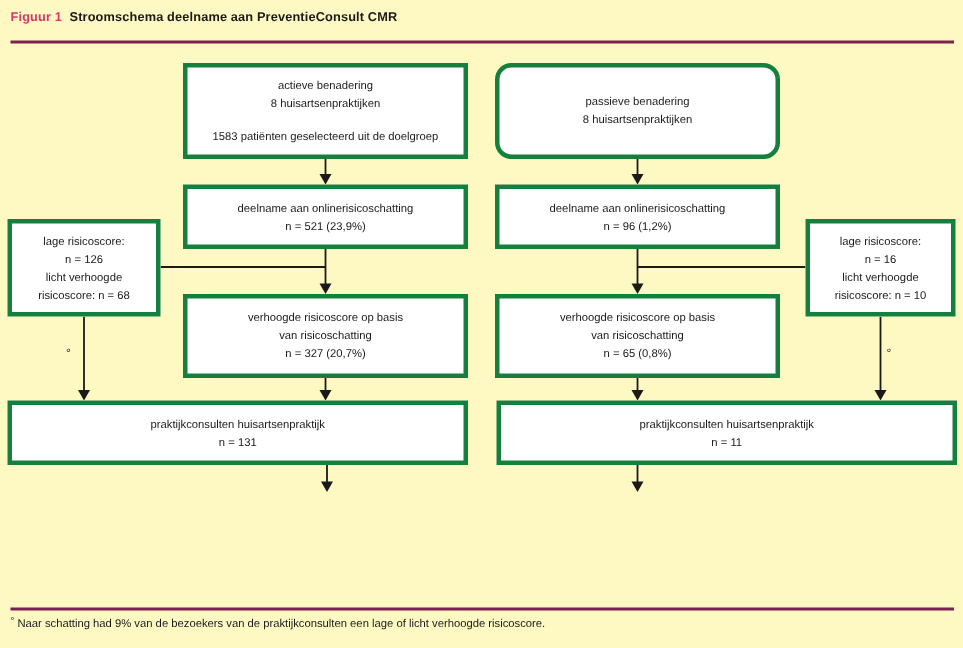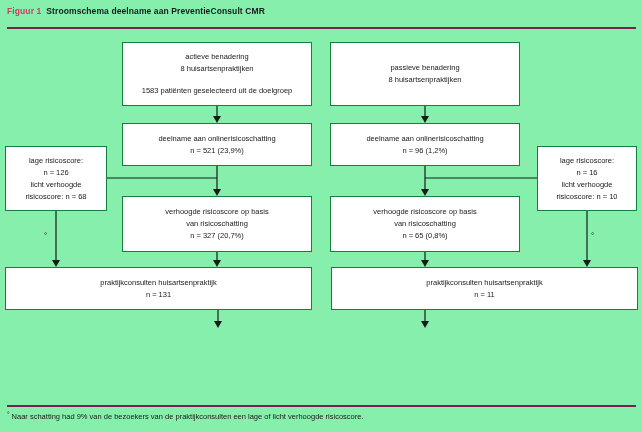--- a/index.html
+++ b/index.html
@@ -1,40 +1,40 @@
 <!DOCTYPE html>
 <html><head>
 <meta charset="utf-8">
 <style>
   html,body { margin:0; padding:0; background:#ffffff; }
   #figure {
     position:relative;
     width:642px; height:432px;
-    background:#86efac;
+    background:#fef9c3;
     font-family:"Liberation Sans","DejaVu Sans",sans-serif;
     color:#1a1a1a;
     overflow:hidden;
   }
   .title {
     position:absolute; left:7px; top:6px;
     font-size:8.5px; font-weight:bold; letter-spacing:0.1px;
     white-space:nowrap;
   }
   .title .fig-label { color:#d93668; margin-right:5px; }
   .title .fig-text  { color:#1a1a1a; }
   .rule {
     position:absolute; left:7px; width:629px; height:2px;
     background:#7b2150;
   }
   .rule.top    { top:27px; }
   .rule.bottom { top:405px; }
   .box {
     position:absolute;
     background:#ffffff;
-    border:1px solid #15803d;
+    border:3px solid #15803d;
     display:flex; flex-direction:column;
     align-items:center; justify-content:center;
     text-align:center;
     font-size:7.5px; line-height:12px;
     box-sizing:border-box;
   }
   .box .ln { white-space:nowrap; }
   .gap-above { margin-top:10px; }
   svg.connectors {
     position:absolute; left:0; top:0; width:642px; height:432px;
@@ -47,21 +47,21 @@
     font-size:8px; line-height:8px; color:#1a1a1a;
   }
   .footnote {
     position:absolute; left:7px; top:411px;
     font-size:7.5px; color:#1a1a1a; white-space:nowrap;
   }
   .footnote .mk { font-size:6.5px; vertical-align:2px; margin-right:2px; }
 
   
   #box-active        { left:122px; top:42px;  width:190px; height:64px; }
-  #box-passive       { left:330px; top:42px;  width:190px; height:64px; }
+  #box-passive       { left:330px; top:42px;  width:190px; height:64px;border-radius:11px; }
   #box-deelname-l    { left:122px; top:123px; width:190px; height:43px; }
   #box-deelname-r    { left:330px; top:123px; width:190px; height:43px; }
   #box-lage-l        { left:5px;   top:146px; width:102px; height:65px; }
   #box-lage-r        { left:537px; top:146px; width:100px; height:65px; }
   #box-verhoogd-l    { left:122px; top:196px; width:190px; height:56px; }
   #box-verhoogd-r    { left:330px; top:196px; width:190px; height:56px; }
   #box-praktijk-l    { left:5px;   top:267px; width:307px; height:43px; }
   #box-praktijk-r    { left:331px; top:267px; width:307px; height:43px; }
   #box-morbiditeit   { left:119px; top:328px; width:404px; height:64px; }
 </style>

